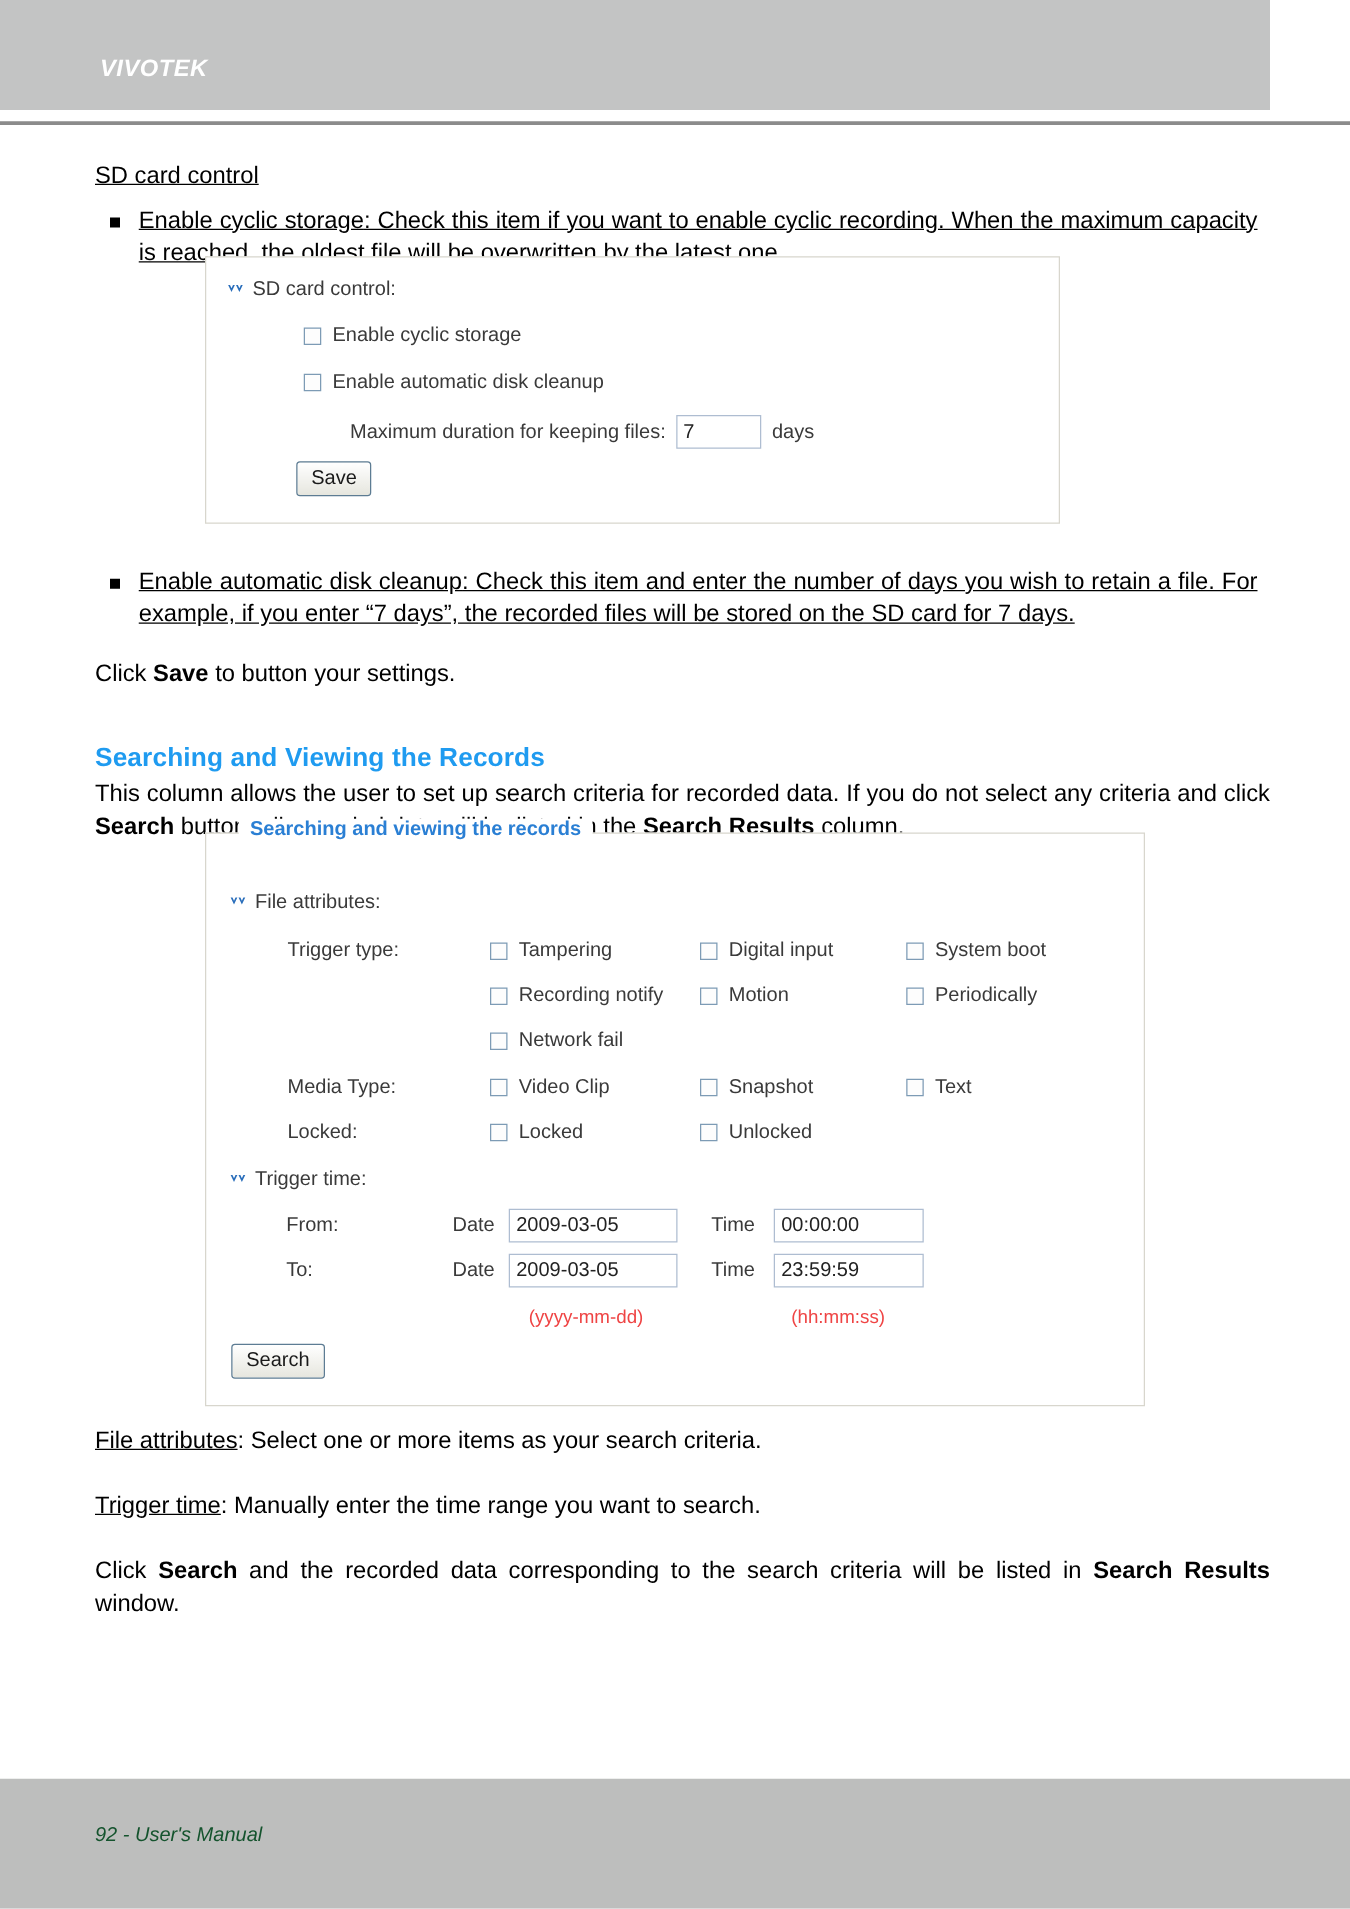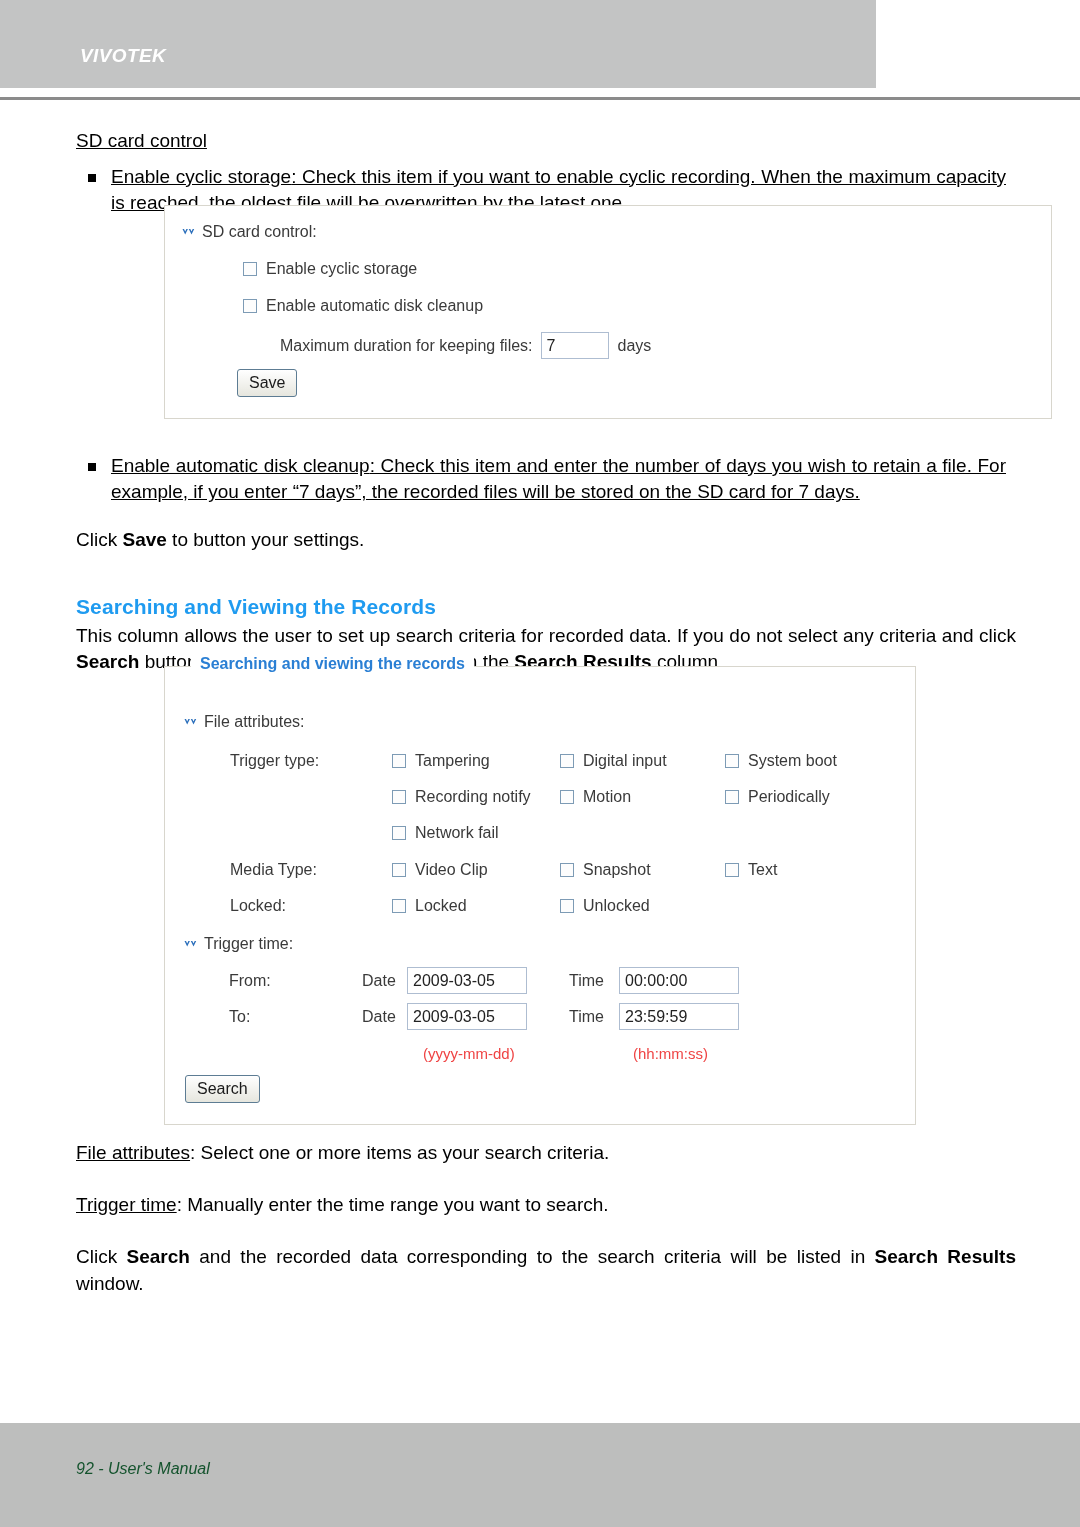--- a/index.html
+++ b/index.html
@@ -13,21 +13,21 @@
     font-family: "Liberation Sans", sans-serif;
     color: #000000;
     position: relative;
     overflow: hidden;
   }
 
   
   .page-header {
     position: absolute;
     top: 0; left: 0;
-    width: 876px;
+    width: 1016px;
     height: 88px;
     background: #c3c4c4;
   }
   .brand {
     position: absolute;
     left: 80px;
     top: 56px;
     transform: translateY(-50%);
     color: #ffffff;
     font-style: italic;
@@ -90,21 +90,21 @@
     text-align: justify;
   }
   .u { text-decoration: underline; }
   .b { font-weight: bold; }
 
   
   .sd-panel {
     position: absolute;
     top: 205px;
     left: 164px;
-    width: 888px;
+    width: 684px;
     height: 214px;
     border: 1px solid #d8d6cd;
     background: #ffffff;
     box-sizing: border-box;
     padding-left: 16px;
   }
   .sect-head {
     position: absolute;
     font-size: 16px;
     color: #3a3a3a;
@@ -230,21 +230,21 @@
   .mt-r  { top: 194px; }
   .lk-r  { top: 230px; }
 
   .tr-lab { left: 64px; }
   .tr-r1 { top: 305px; }
   .tr-r2 { top: 341px; }
 
   .datelab { left: 197px; }
   .timelab { left: 404px; }
 
-  .date-input { position: absolute; left: 242px; width: 120px; }
+  .date-input { position: absolute; left: 242px; width: 135px; }
   .time-input { position: absolute; left: 454px; width: 120px; }
 
   .hint {
     position: absolute;
     font-size: 15px;
     color: #ef4444;
     white-space: nowrap;
   }
   .hint-date { left: 258px; top: 378px; }
   .hint-time { left: 468px; top: 378px; }

